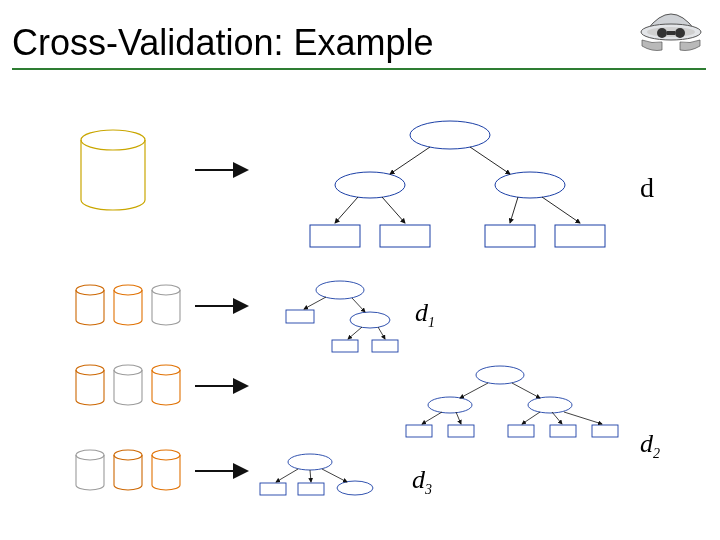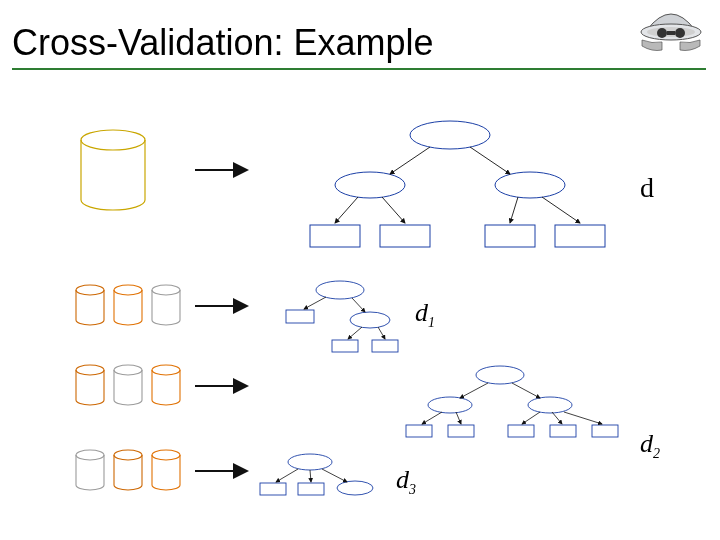--- a/index.html
+++ b/index.html
@@ -246,17 +246,17 @@
   <div class="label label-main" style="left:640px; top:172px;">d</div>
 
   <div class="label label-sub" style="left:415px; top:298px;">
     <span>d</span><sub>1</sub>
   </div>
 
   <div class="label label-sub" style="left:640px; top:390px;margin-top:39px;">
     <span>d</span><sub>2</sub>
   </div>
 
-  <div class="label label-sub" style="left:396px; top:465px;">
+  <div class="label label-sub" style="left:412px; top:465px;">
     <span>d</span><sub>3</sub>
   </div>
 
 </div>
 
 </body></html>

